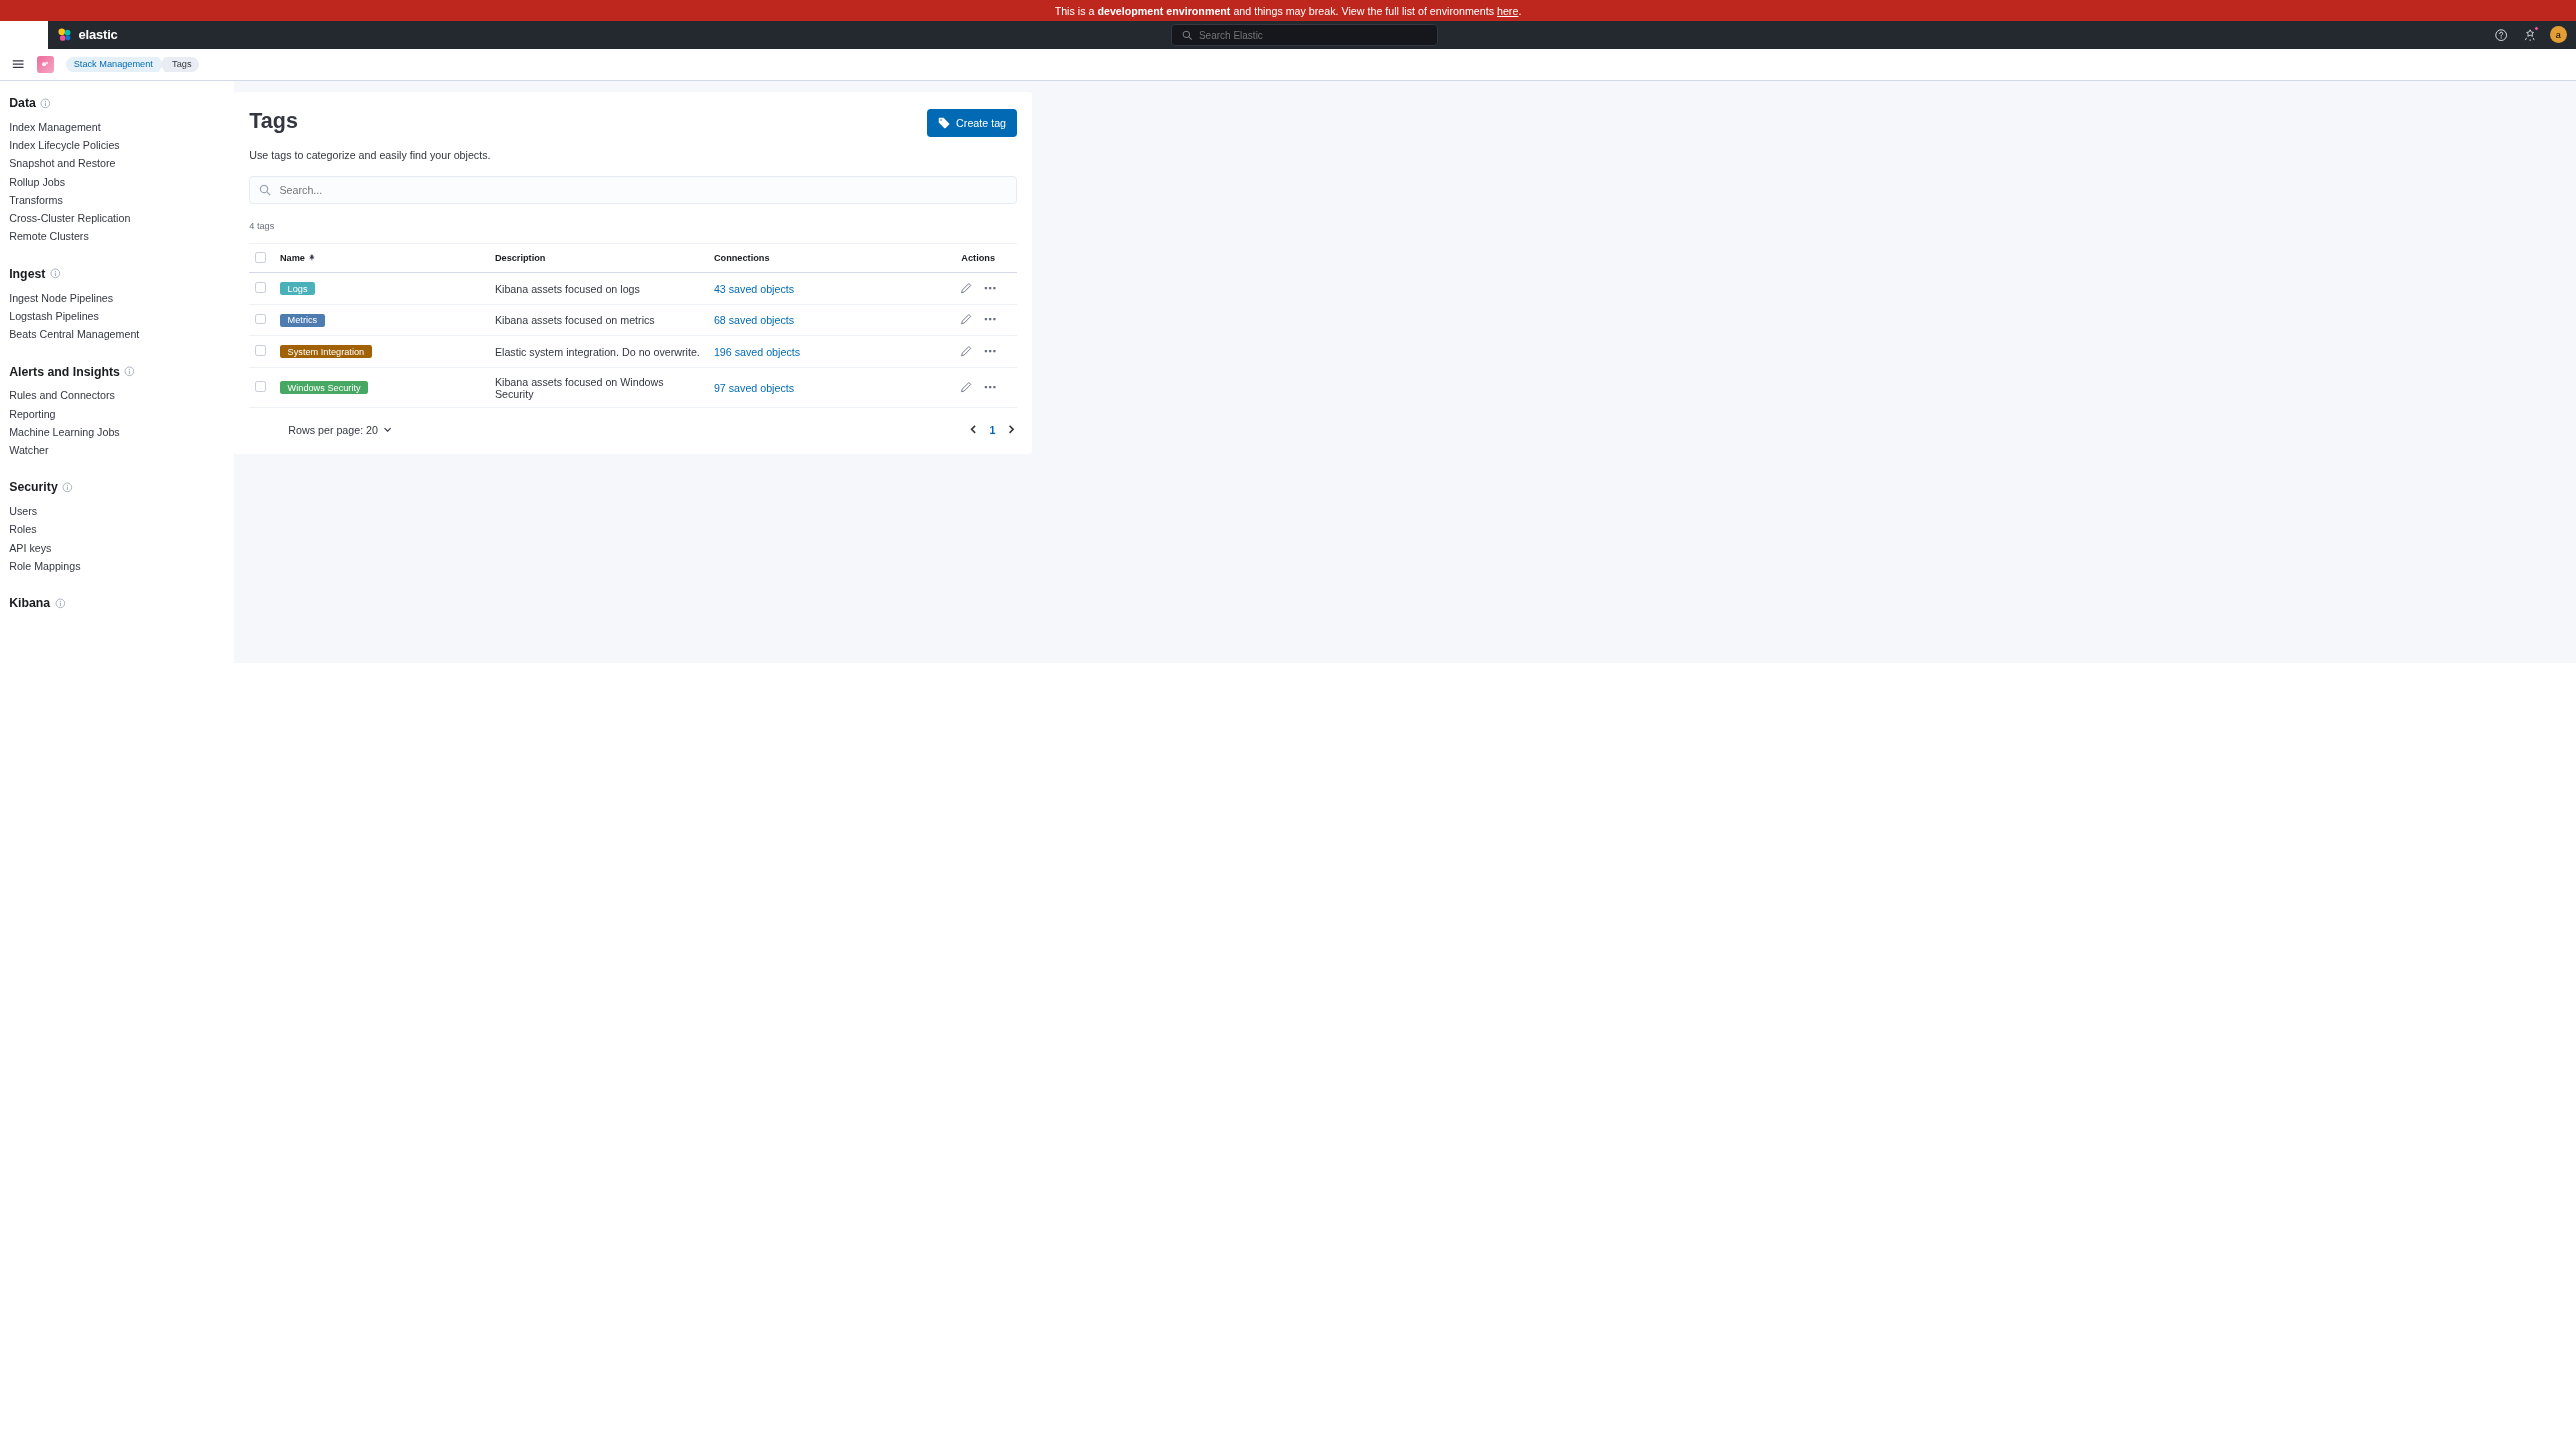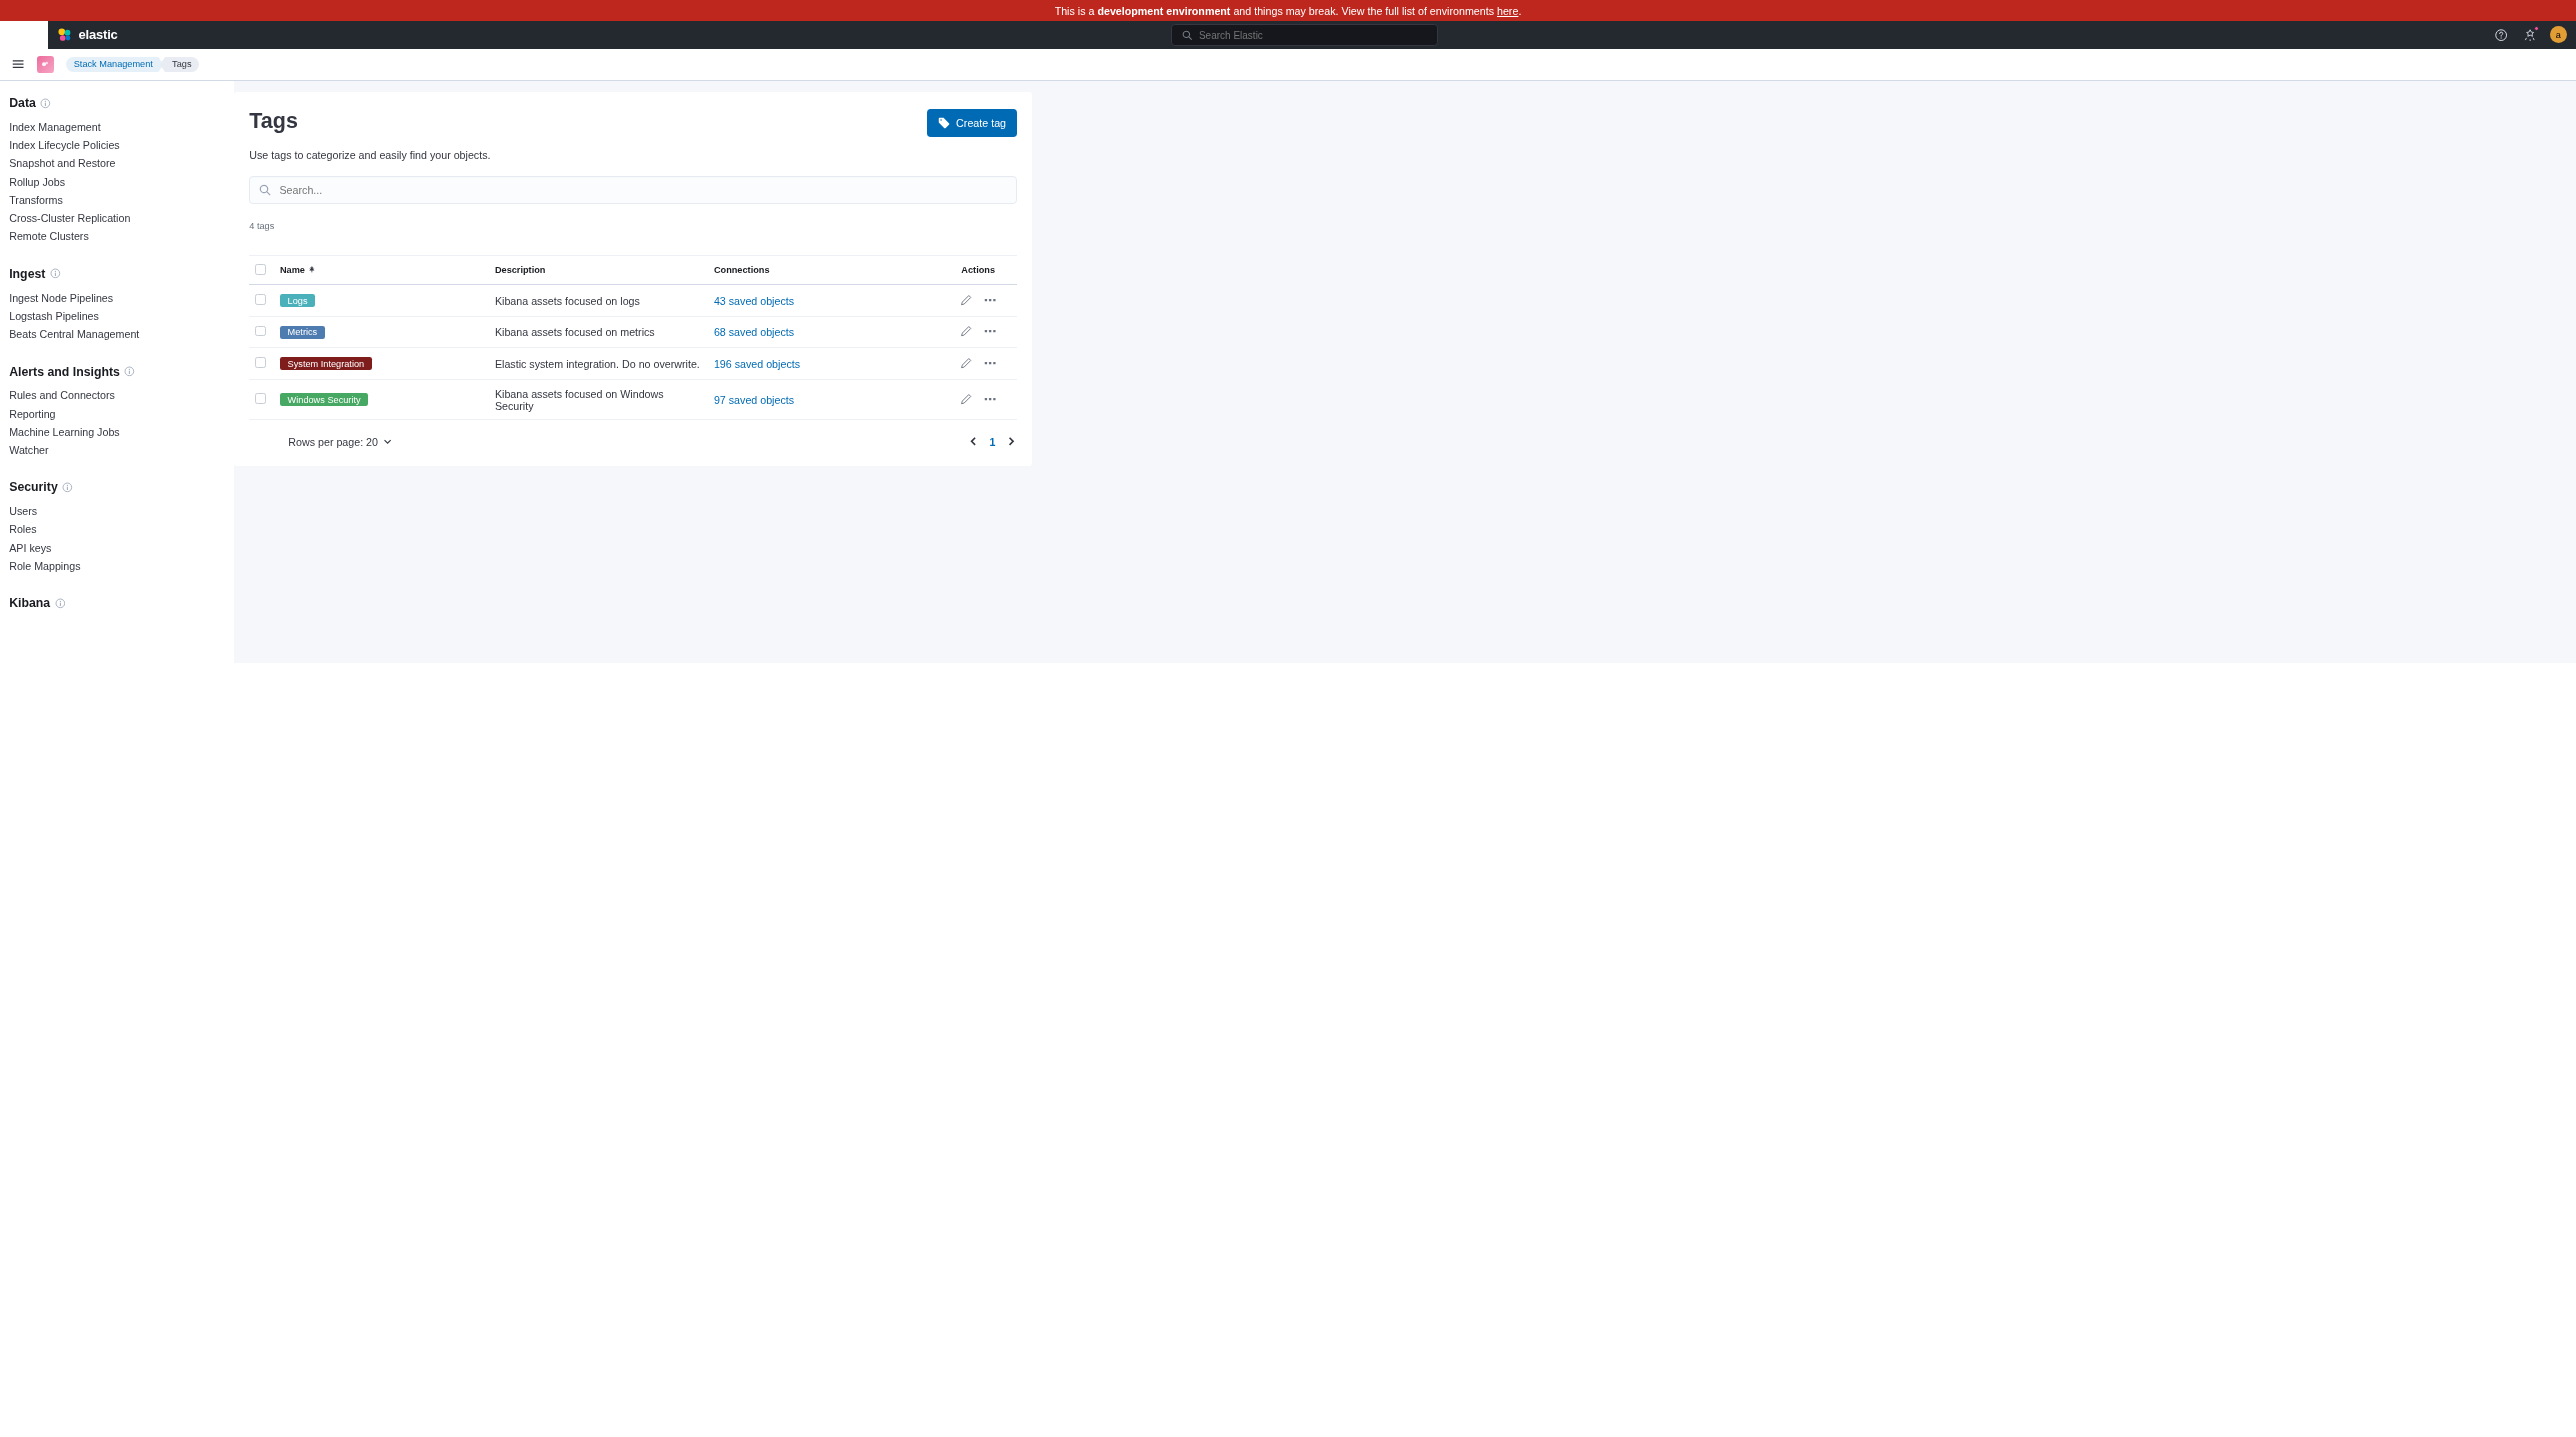--- a/index.html
+++ b/index.html
@@ -54,21 +54,21 @@
 .create-btn { display: flex; align-items: center; gap: 6.1px; background: #006bb4; color: #fff; font-weight: 400; font-size: 10.7px; height: 28px; padding: 0 10.7px; border-radius: 3.8px; border: none; cursor: pointer; }
 .create-btn svg { width: 12.3px; height: 12.3px; fill: #fff; }
 
 .search-box { display: flex; align-items: center; height: 28px; border: 0.8px solid #e6ebf2; background: #fbfcfd; border-radius: 3.8px; padding: 0 9.2px; margin-top: 15.3px; box-shadow: inset 0 0.8px 1.5px rgba(0,0,0,0.02); }
 .search-box svg { width: 12.3px; height: 12.3px; fill: #98a2b3; }
 .search-box input { flex: 1; border: none; outline: none; background: transparent; font-size: 10.7px; margin-left: 7.7px; }
 
 .count { margin-top: 17px; font-size: 9.2px; color: #69707d; }
 
 
-.table { width: 100%; border-collapse: collapse; margin-top: 24px; }
+.table { width: 100%; border-collapse: collapse; margin-top: 12px; }
 .table th, .table td { padding: 7.7px 6.1px; text-align: left; font-size: 10.7px; border-bottom: 0.8px solid #edf0f5; }
 .table th { font-size: 9.2px; font-weight: 600; color: #1a1c21; border-bottom: 0.8px solid #d3dae6; border-top: 0.8px solid #edf0f5; }
 .table th.actions-col, .table td.actions-col { text-align: center; }
 .chk { width: 10.7px; height: 10.7px; border: 0.8px solid #c9cdd6; border-radius: 2.3px; display: inline-block; cursor: pointer; background:#fff;}
 .th-name { display: inline-flex; align-items: center; gap: 3.1px; cursor: pointer; }
 .sort-arrow { width: 7.7px; height: 7.7px; fill: #343741; }
 .tag-badge { display: inline-block; padding: 1.5px 7.7px; border-radius: 2.3px; font-size: 9.2px; font-weight: 500; color: #fff; }
 .row-actions { display: inline-flex; align-items: center; gap: 10.7px; }
 .action-btn { width: 14px; height: 14px; display: flex; align-items: center; justify-content: center; cursor: pointer; }
 .action-btn svg { width: 12.3px; height: 12.3px; fill: #69707d; }
@@ -292,21 +292,21 @@
                     <svg viewBox="0 0 16 16">
                       <rect x="1" y="6.5" width="3" height="3" rx="0.5"></rect>
                       <rect x="6.5" y="6.5" width="3" height="3" rx="0.5"></rect>
                       <rect x="12" y="6.5" width="3" height="3" rx="0.5"></rect>
                     </svg>
                   </span>
                 </span></td>
             </tr>
             <tr>
               <td><span class="chk"></span></td>
-              <td><span class="tag-badge" style="background: #7f1d1d;">System Integration</span></td>
+              <td><span class="tag-badge" style="background: #a16207;">System Integration</span></td>
               <td>Elastic system integration. Do no overwrite.</td>
               <td><a class="conn-link">196 saved objects</a></td>
               <td class="actions-col"><span class="row-actions">
                   <span class="action-btn">
                     <svg viewBox="0 0 16 16">
                       <path d="M11.5 2l2.5 2.5L5.5 13 2 14l1-3.5z" fill="none" stroke="#69707d" stroke-width="1.2" stroke-linejoin="round"></path>
                     </svg>
                   </span>
                   <span class="action-btn">
                     <svg viewBox="0 0 16 16">

